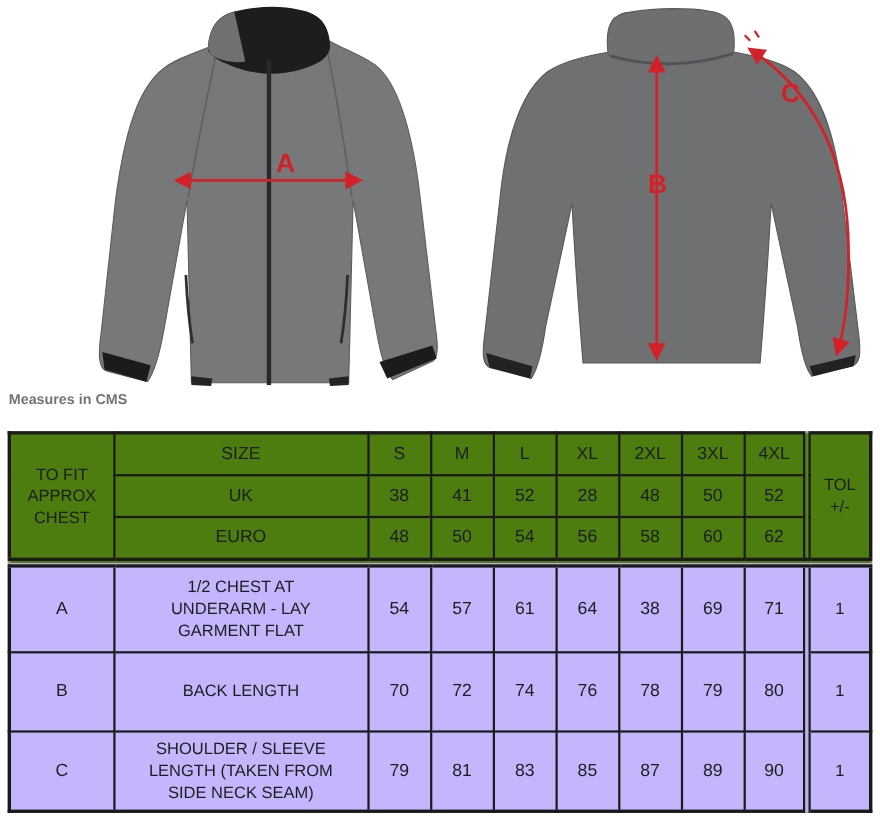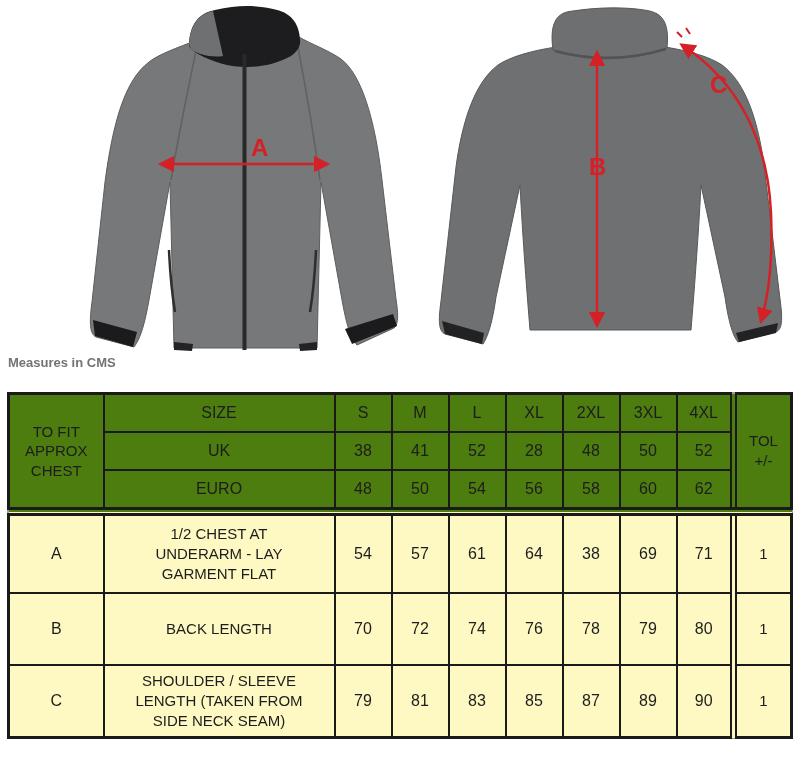--- a/index.html
+++ b/index.html
@@ -16,21 +16,21 @@
   .tablewrap { position:absolute; left:7px; top:392px; }
   table {
     border-collapse:collapse; table-layout:fixed; width:786px;
     border:3px solid #1a1a1a; background:#9c9c9c;
   }
   td {
     border:2px solid #1a1a1a; text-align:center; vertical-align:middle;
     font-size:16px; color:#1d1d1d; padding:0;
   }
   .hrow td { background:#4d7c0f; height:36px; }
-  .brow td { background:#fef9c3; }
+  .brow td { background:#c4b5fd; }
   tr.first td { border-top:9px double #1a1a1a; }
   td.tol-col { border-left:7px double #1a1a1a; font-size:15px; line-height:1.35; }
   td.corner { font-size:15px; line-height:1.3;text-align:center; }
   td.desc   { font-size:15px; line-height:1.32; }
   tr.row-a td { height:76px; }
   tr.row-b td { height:70px; }
   tr.row-c td { height:70px; }
   svg text.mlabel { font-family:"Liberation Sans", sans-serif; font-weight:bold; }
 </style>
 </head>

